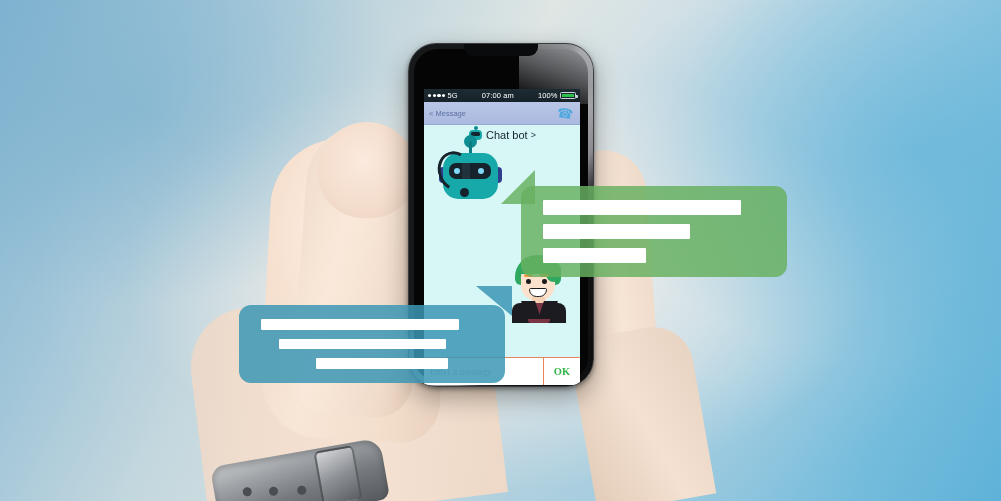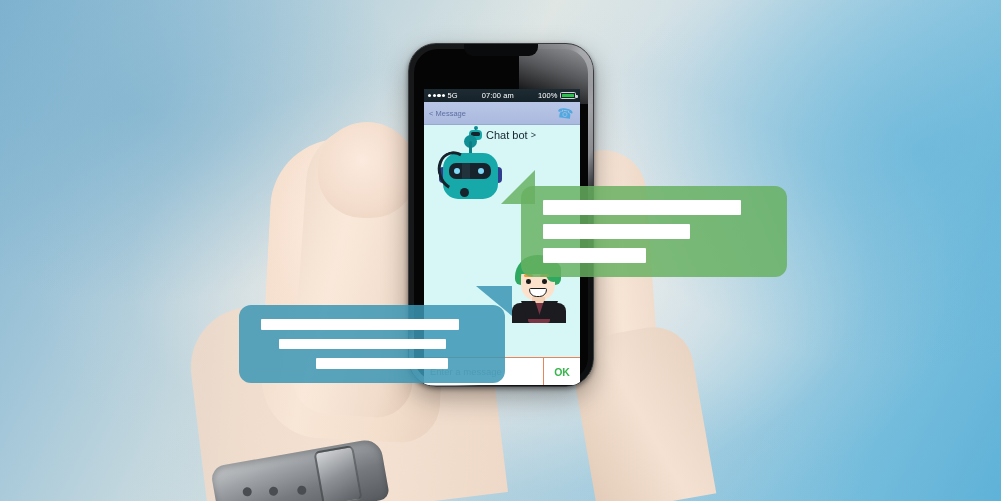--- a/index.html
+++ b/index.html
@@ -169,21 +169,21 @@
   .mini-robot .mhead { position:absolute; left:1px; top:1px; width:13px; height:10px; background:#16a8a8; border-radius:4px; }
   .mini-robot .mvisor { position:absolute; left:3px; top:3.3px; width:9px; height:3.6px; background:#14252e; border-radius:1.6px; }
   .mini-robot .mant { position:absolute; left:6.8px; top:-1px; width:1.4px; height:3px; background:#0f7f86; }
   .mini-robot .mantd { position:absolute; left:5.6px; top:-3px; width:4px; height:4px; border-radius:50%; background:#0f8f93; }
 
   .chatarea { position:absolute; left:0; top:36px; right:0; bottom:28px; }
 
   .inputbar {
     position:absolute; left:0; right:0; bottom:0; height:28px;
     background:#ffffff; border-top:1px solid #e8845a;
-    display:flex; align-items:stretch;
+    display:flex; align-items:stretch;font-family:Liberation Serif, serif;
   }
   .input-field {
     flex:1; display:flex; align-items:center; padding-left:6px;
     font-size:9.5px; color:#aab2b5; border-right:1px solid #e8845a;
   }
   .ok-btn {
     width:36px; display:flex; align-items:center; justify-content:center;
     color:#35b54a; font-size:10.5px; font-weight:600;
   }
 

